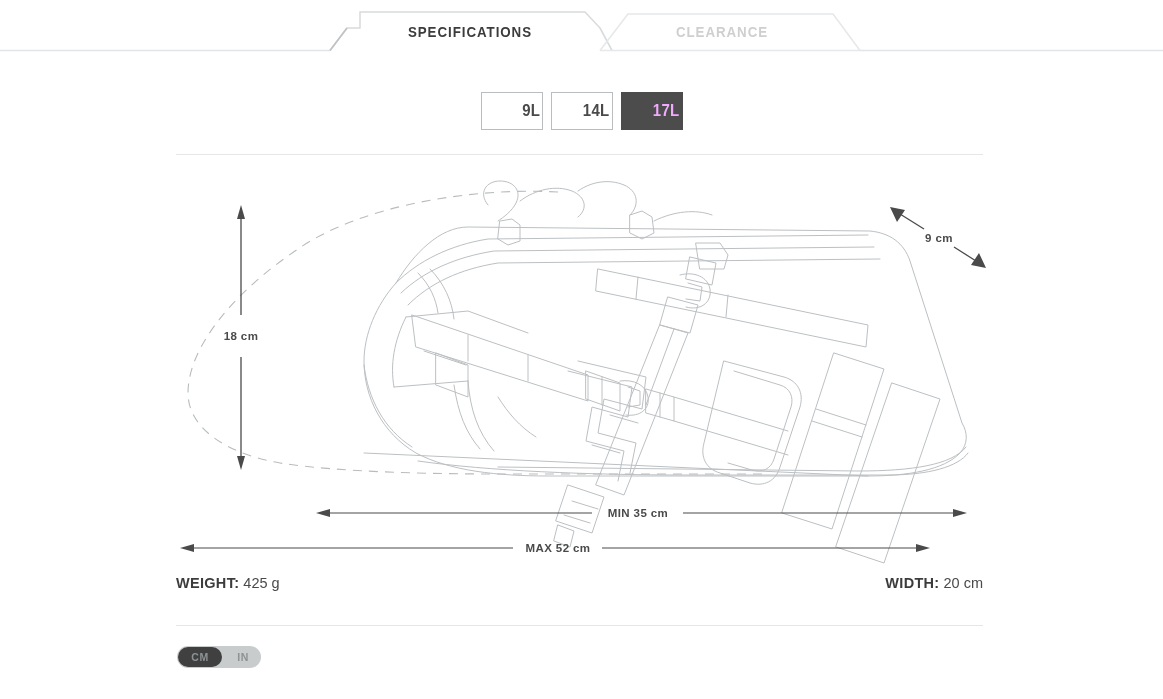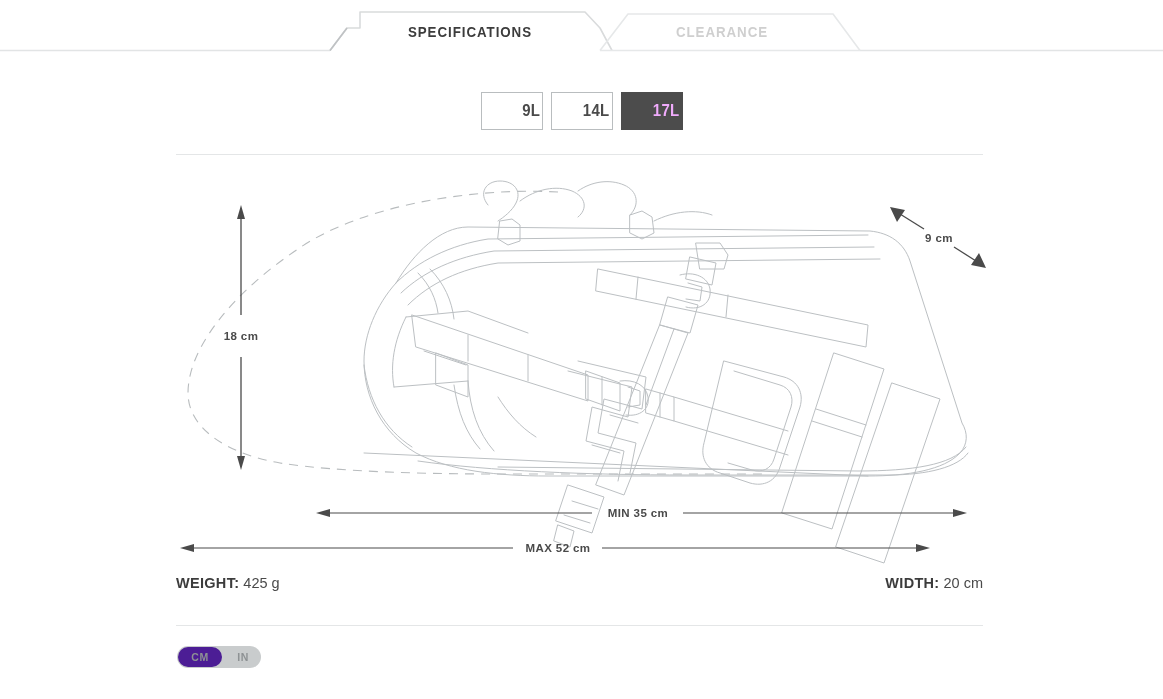--- a/index.html
+++ b/index.html
@@ -170,21 +170,21 @@
     font-size: 10.5px;
     font-weight: bold;
     font-family: "Liberation Sans Narrow", "Liberation Sans", sans-serif;
     letter-spacing: 0.6px;
     color: #8e9294;
     box-sizing: border-box;
     border-radius: 10px;
     user-select: none;
   }
   .unit-opt.active {
-    background: #4c1d95;
+    background: #404040;
     color: #8e9294;
     margin-left: 1px;
     flex-basis: 44px;
   }
 </style>
 </head>
 <body>
 
 <div id="root">
 

